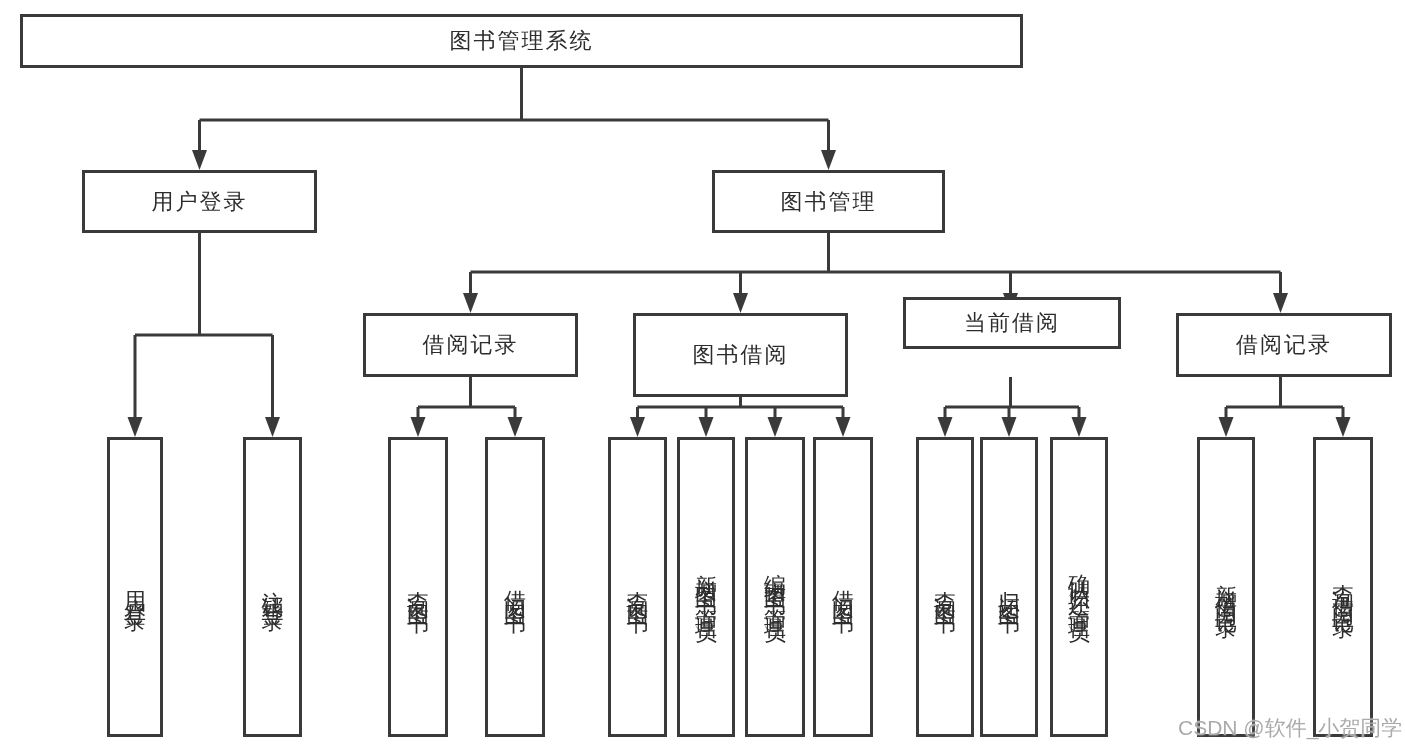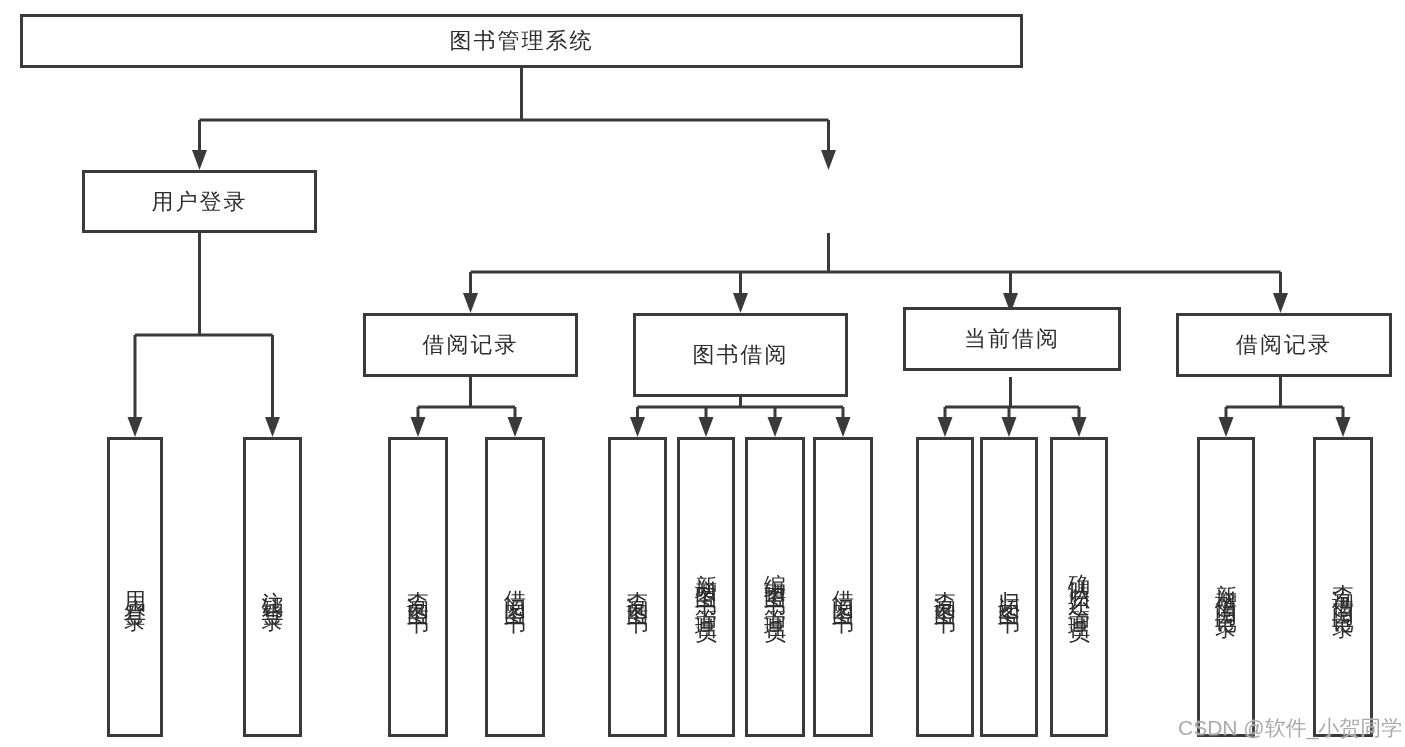--- a/index.html
+++ b/index.html
@@ -101,28 +101,31 @@
     </g>
   </svg>
 
   <div class="box" style="left:20px;top:14px;width:1003px;height:54px">
     <span class="lbl">图书管理系统</span>
   </div>
 
   <div class="box" style="left:82px;top:170px;width:235px;height:63px">
     <span class="lbl">用户登录</span>
   </div>
+  <div class="box" style="left:712px;top:170px;width:233px;height:63px">
+    <span class="lbl">图书管理</span>
+  </div>
 
   <div class="box" style="left:363px;top:313px;width:215px;height:64px">
     <span class="lbl">借阅记录</span>
   </div>
   <div class="box" style="left:633px;top:313px;width:215px;height:84px">
     <span class="lbl">图书借阅</span>
   </div>
-  <div class="box" style="left:903px;top:307px;width:218px;height:64px">
+  <div class="box" style="left:903px;top:297px;width:218px;height:52px">
     <span class="lbl">当前借阅</span>
   </div>
   <div class="box" style="left:1176px;top:313px;width:216px;height:64px">
     <span class="lbl">借阅记录</span>
   </div>
 
   <div class="box leaf" style="left:107px;top:437px;width:56px;height:300px">
     <span class="lbl">用户登录</span>
   </div>
   <div class="box leaf" style="left:243px;top:437px;width:59px;height:300px">

